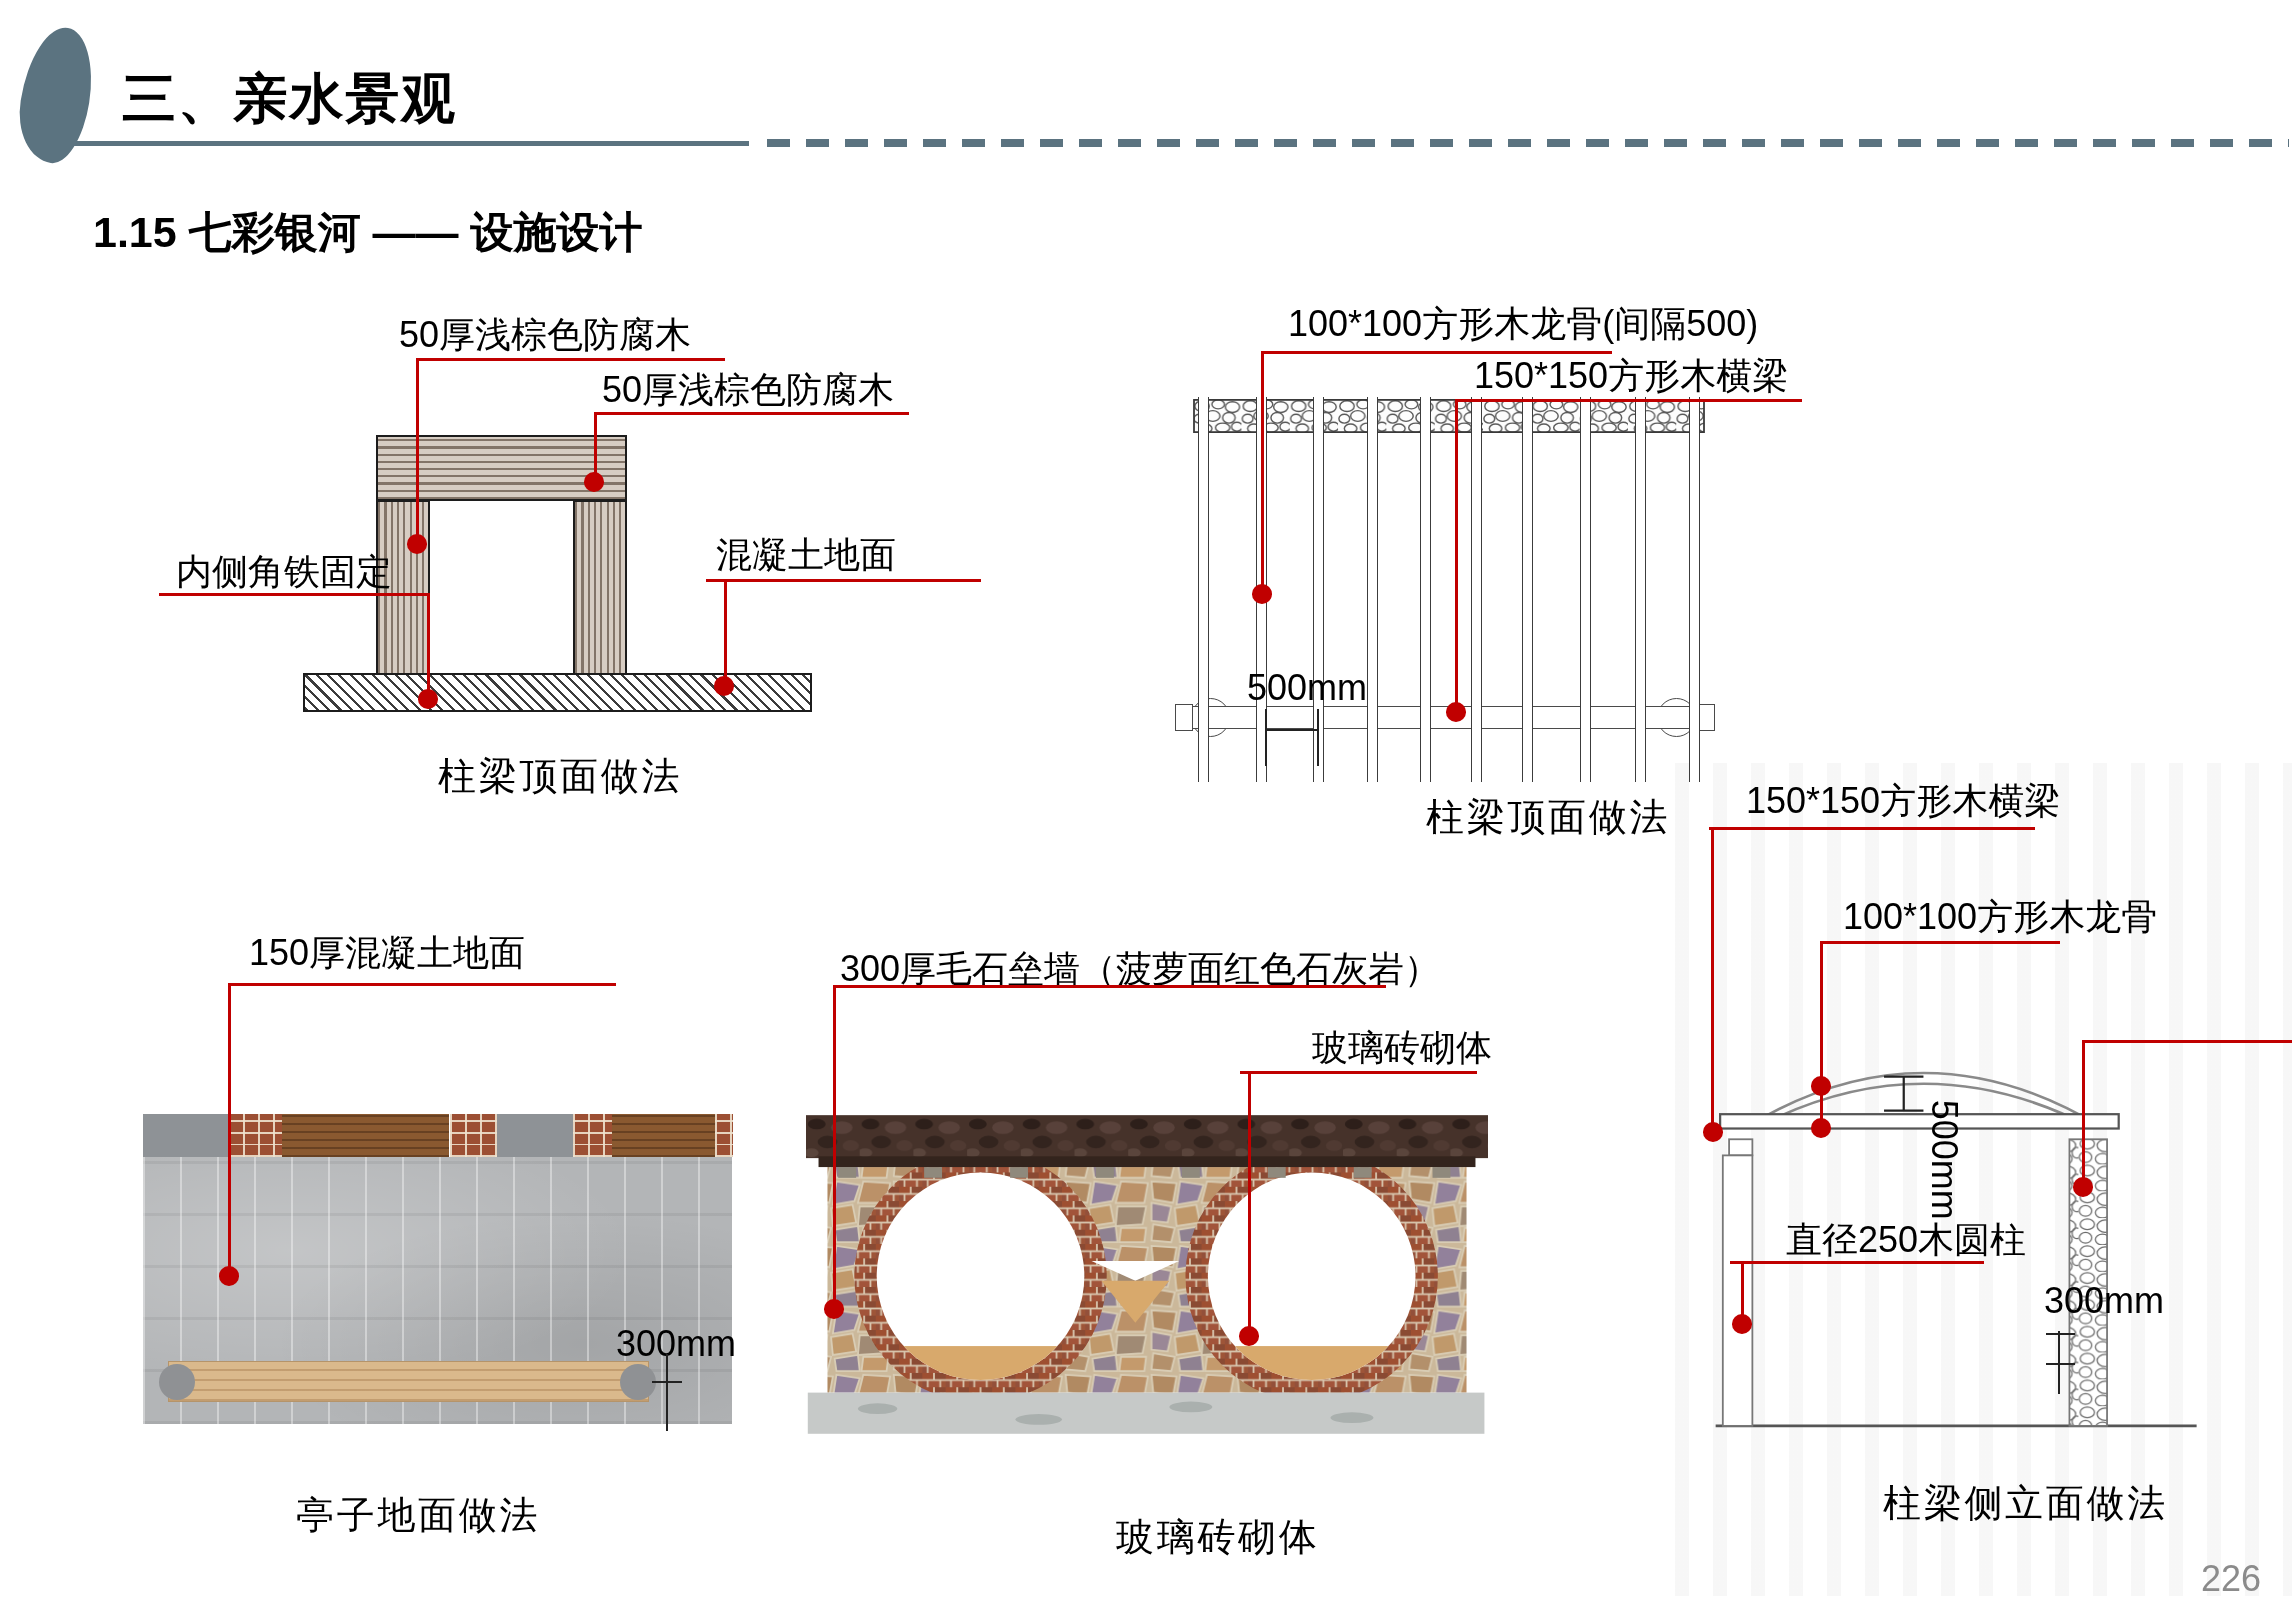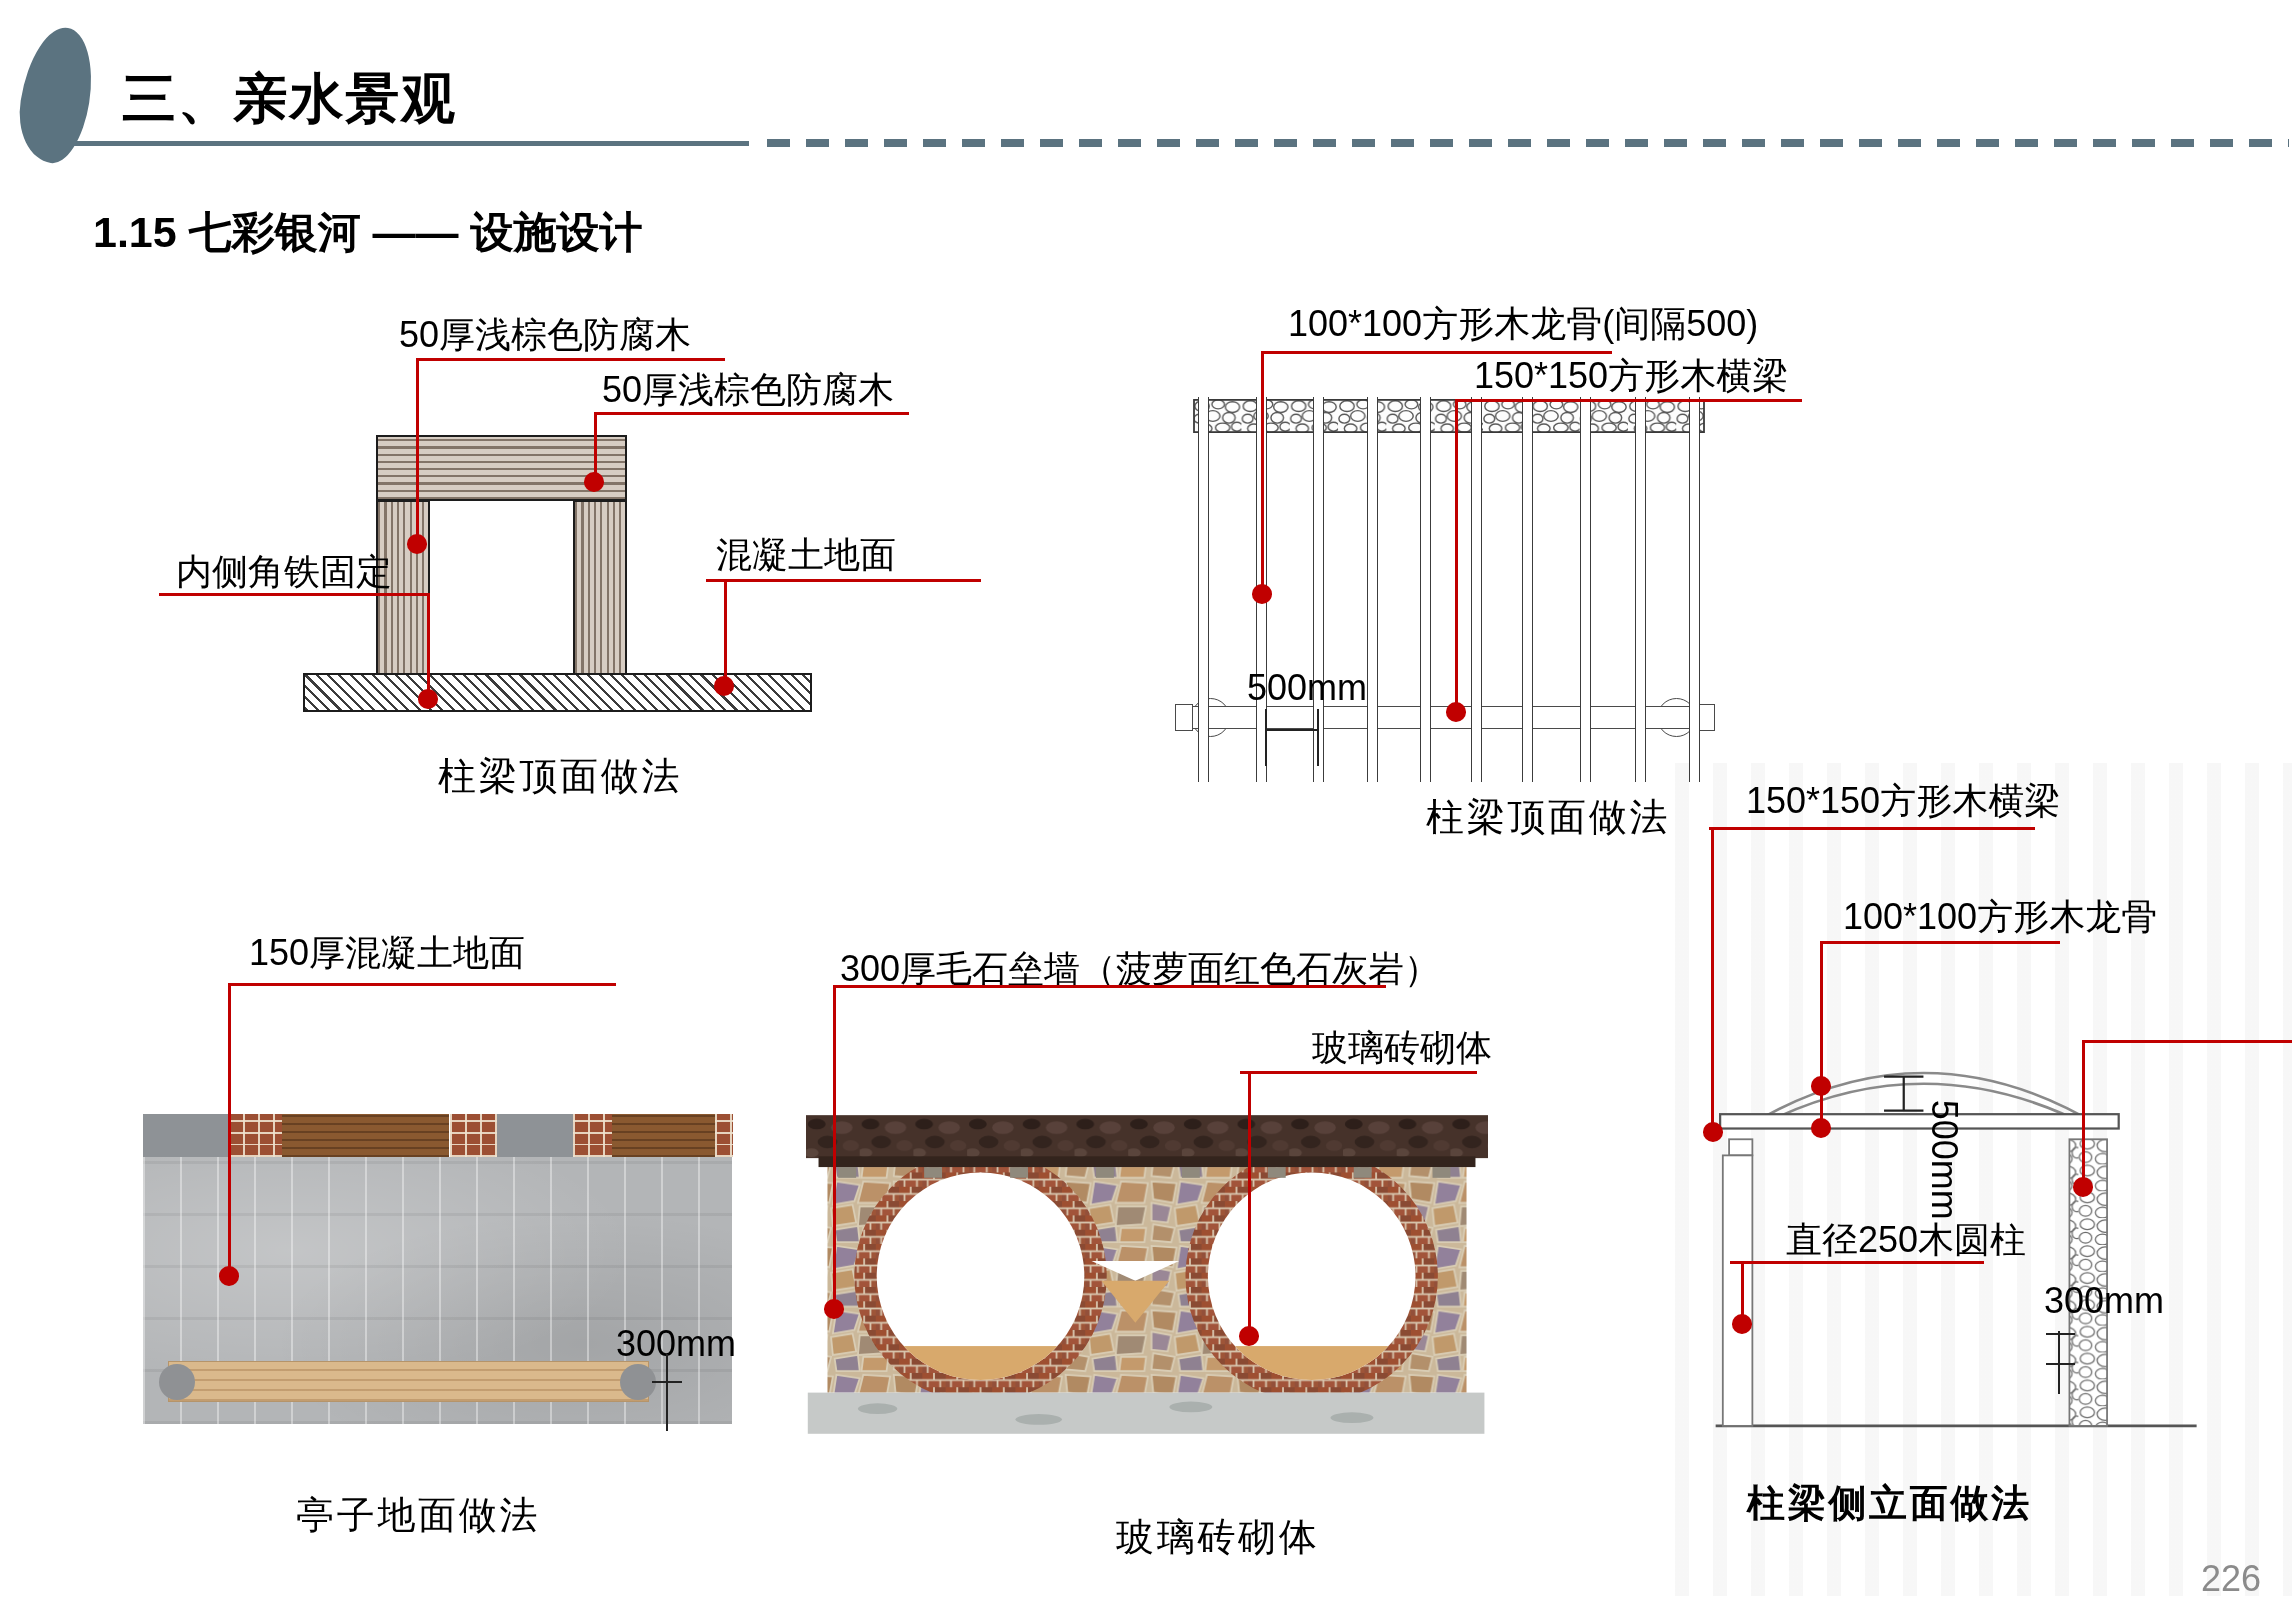--- a/index.html
+++ b/index.html
@@ -313,17 +313,17 @@
   <div class="abs ann" style="left:1786px;top:1220px;">直径250木圆柱</div>
   <div class="abs rl" style="left:1730px;top:1261px;width:254px;height:2.7px;"></div>
   <div class="abs rl" style="left:1741px;top:1261px;width:2.7px;height:63px;"></div>
   <div class="abs dot" style="left:1732px;top:1314px;"></div>
 
   <div class="abs ann" style="left:2044px;top:1281px;">300mm</div>
   <div class="abs blk" style="left:2058px;top:1331px;width:1.8px;height:63px;"></div>
   <div class="abs blk" style="left:2046px;top:1333px;width:29px;height:1.8px;"></div>
   <div class="abs blk" style="left:2046px;top:1363px;width:29px;height:1.8px;"></div>
 
-  <div class="abs cap" style="left:1747px;top:1478px;font-weight:bold;">柱梁侧立面做法</div>
+  <div class="abs cap" style="left:1883px;top:1478px;">柱梁侧立面做法</div>
 
   <div class="abs" id="page-number">226</div>
 </div>
 
 
 </body></html>

